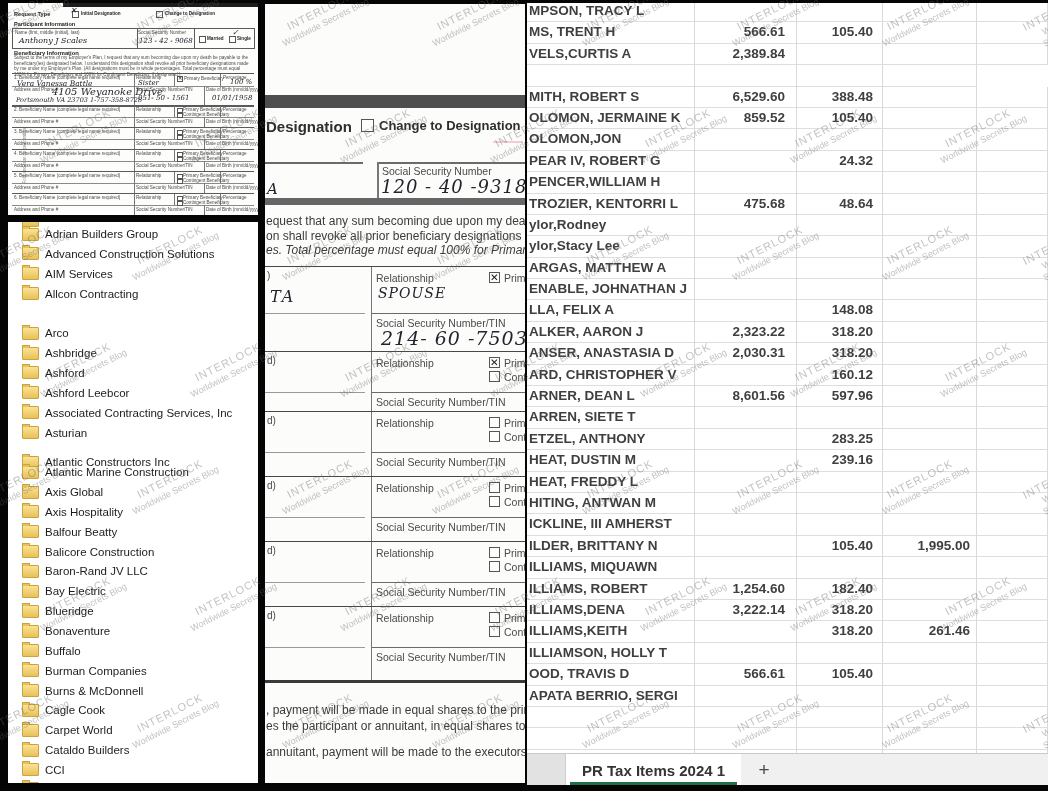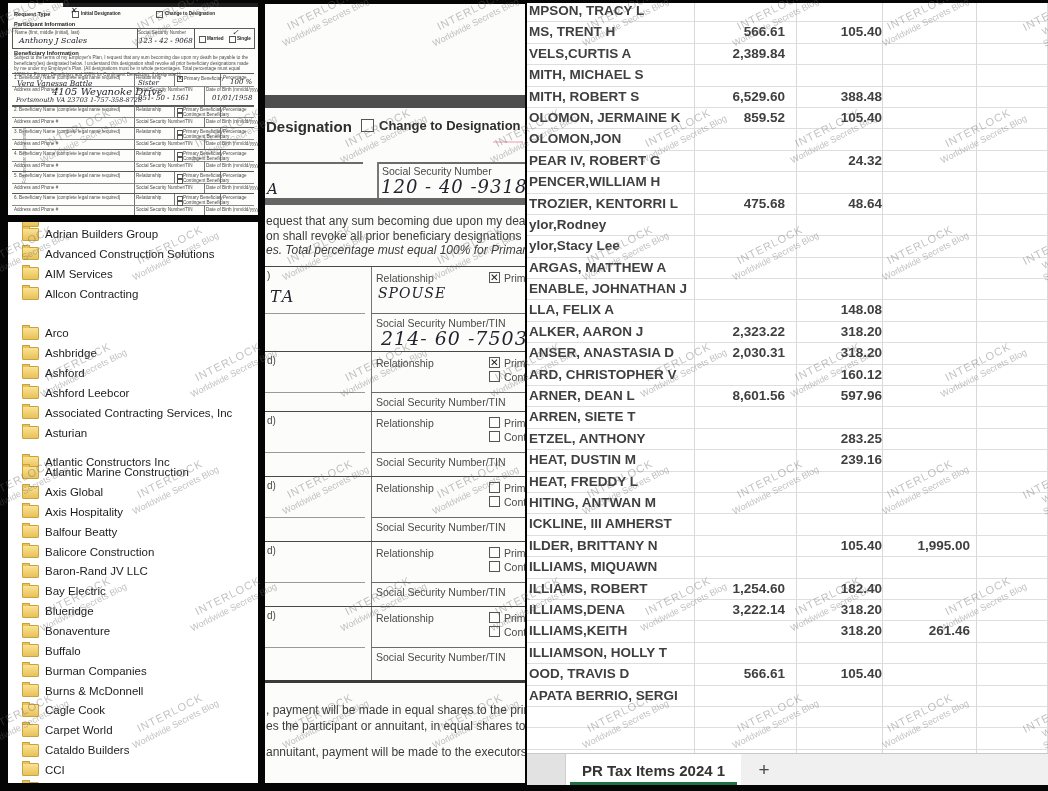--- a/index.html
+++ b/index.html
@@ -40,21 +40,21 @@
   .lf-block{position:absolute;left:0;width:260px;border-top:1.5px solid #484848;}
   
   #sheet{left:527px;top:3px;width:521px;height:782px;background:#fff;}
   #grid{position:absolute;left:0;top:-2px;width:521px;}
   .srow{display:grid;grid-template-columns:168px 102px 86px 94px 71px;height:21.4px;}
   .scell{border-right:1px solid #d9d9d9;border-bottom:1px solid #dedede;overflow:hidden;
          font-weight:bold;color:#3f3f3f;font-size:13.5px;line-height:20px;white-space:nowrap;}
   .scell.name{padding-left:2px;}
   .scell.num{text-align:right;}
   .scell.c1{padding-right:11px;}
-  .scell.c2{padding-right:0;}
+  .scell.c2{padding-right:9px;}
   .scell.c3{padding-right:6px;}
   #tabbar{position:absolute;left:0;top:750px;width:521px;height:32px;background:#f0f0f0;
           border-top:1px solid #c9c9c9;display:flex;align-items:stretch;}
   #tab-spacer{width:38px;background:#e2e2e2;border-right:1px solid #cfcfcf;}
   #tab-active{position:relative;background:#fff;padding:0 16px;display:flex;align-items:center;
           font-size:15px;font-weight:bold;color:#343434;}
   #tab-active::after{content:"";position:absolute;left:4px;right:4px;bottom:1px;height:3px;
           background:#1e7145;}
   #tab-add{width:46px;display:flex;align-items:center;justify-content:center;
           font-size:19px;color:#4a4a4a;}
@@ -450,21 +450,20 @@
           <div class="scell"></div>
         </div>
         <div class="srow">
           <div class="scell name">VELS,CURTIS A</div>
           <div class="scell num c1">2,389.84</div>
           <div class="scell num c2"></div>
           <div class="scell num c3"></div>
           <div class="scell"></div>
         </div>
         <div class="srow">
-          <div class="scell name">MITH, MICHAEL S</div>
           <div class="scell num c1"></div>
           <div class="scell num c2"></div>
           <div class="scell num c3"></div>
           <div class="scell"></div>
         </div>
         <div class="srow">
           <div class="scell name">MITH, ROBERT S</div>
           <div class="scell num c1">6,529.60</div>
           <div class="scell num c2">388.48</div>
           <div class="scell num c3"></div>

